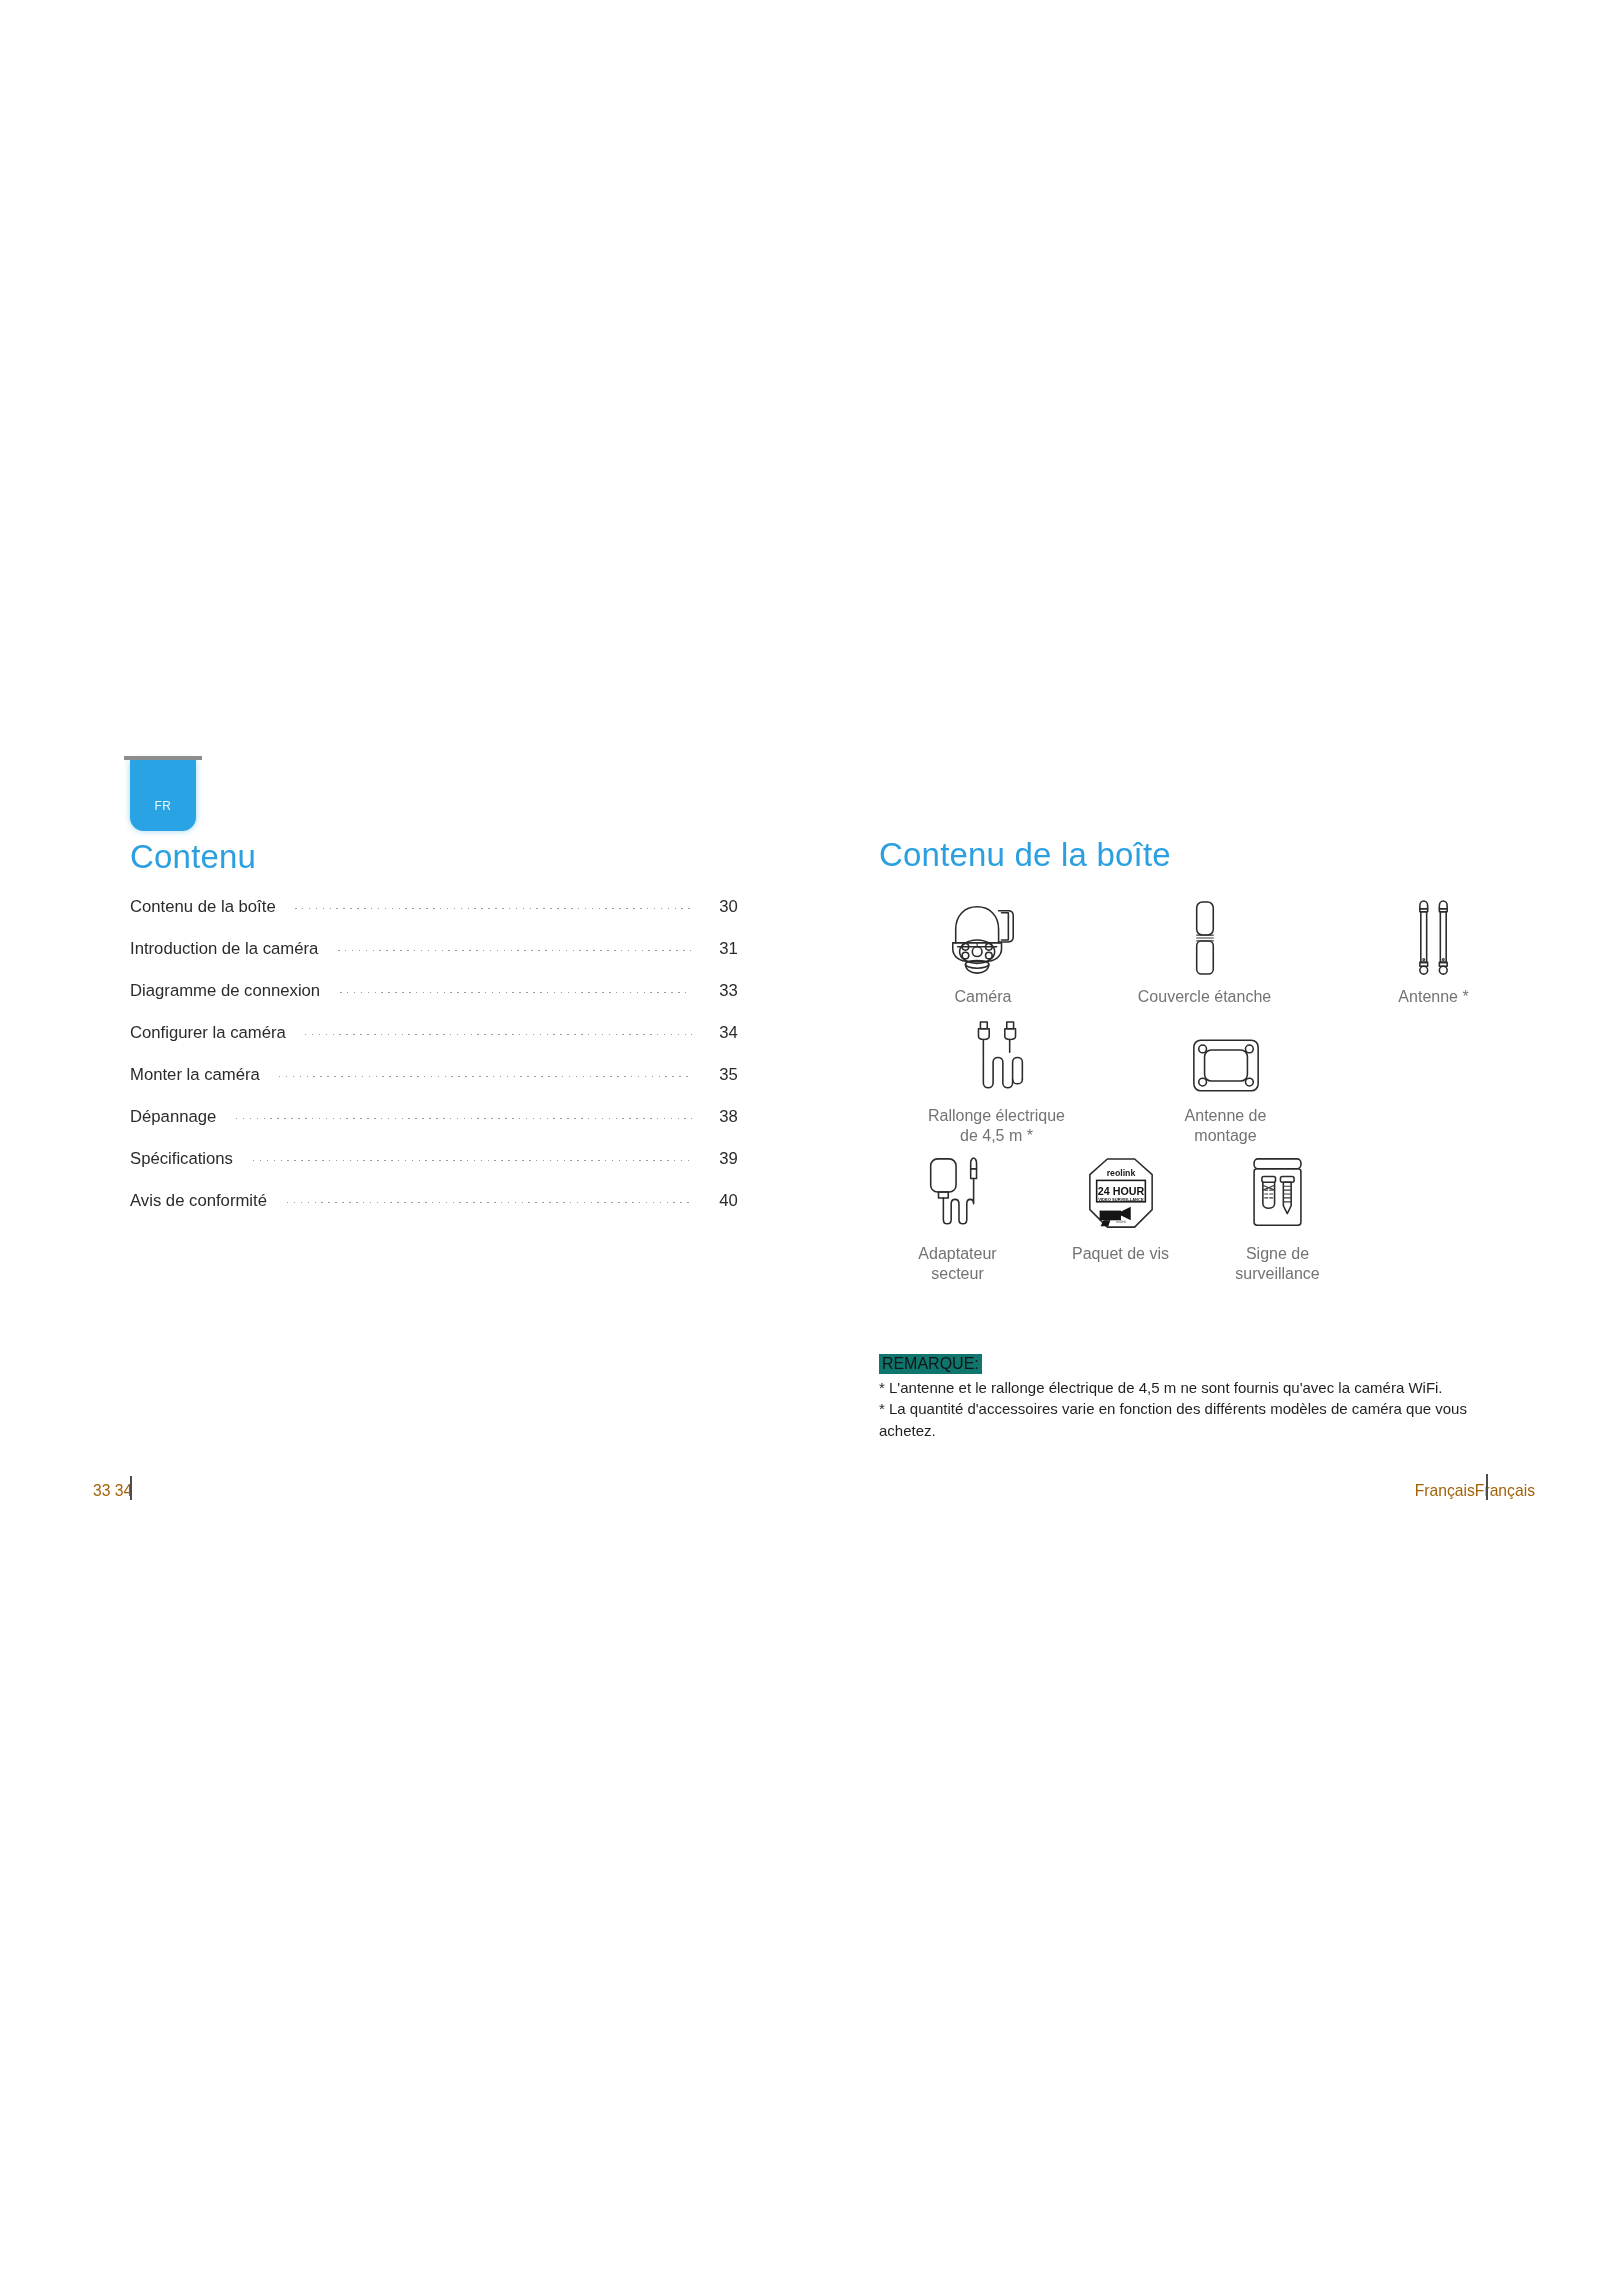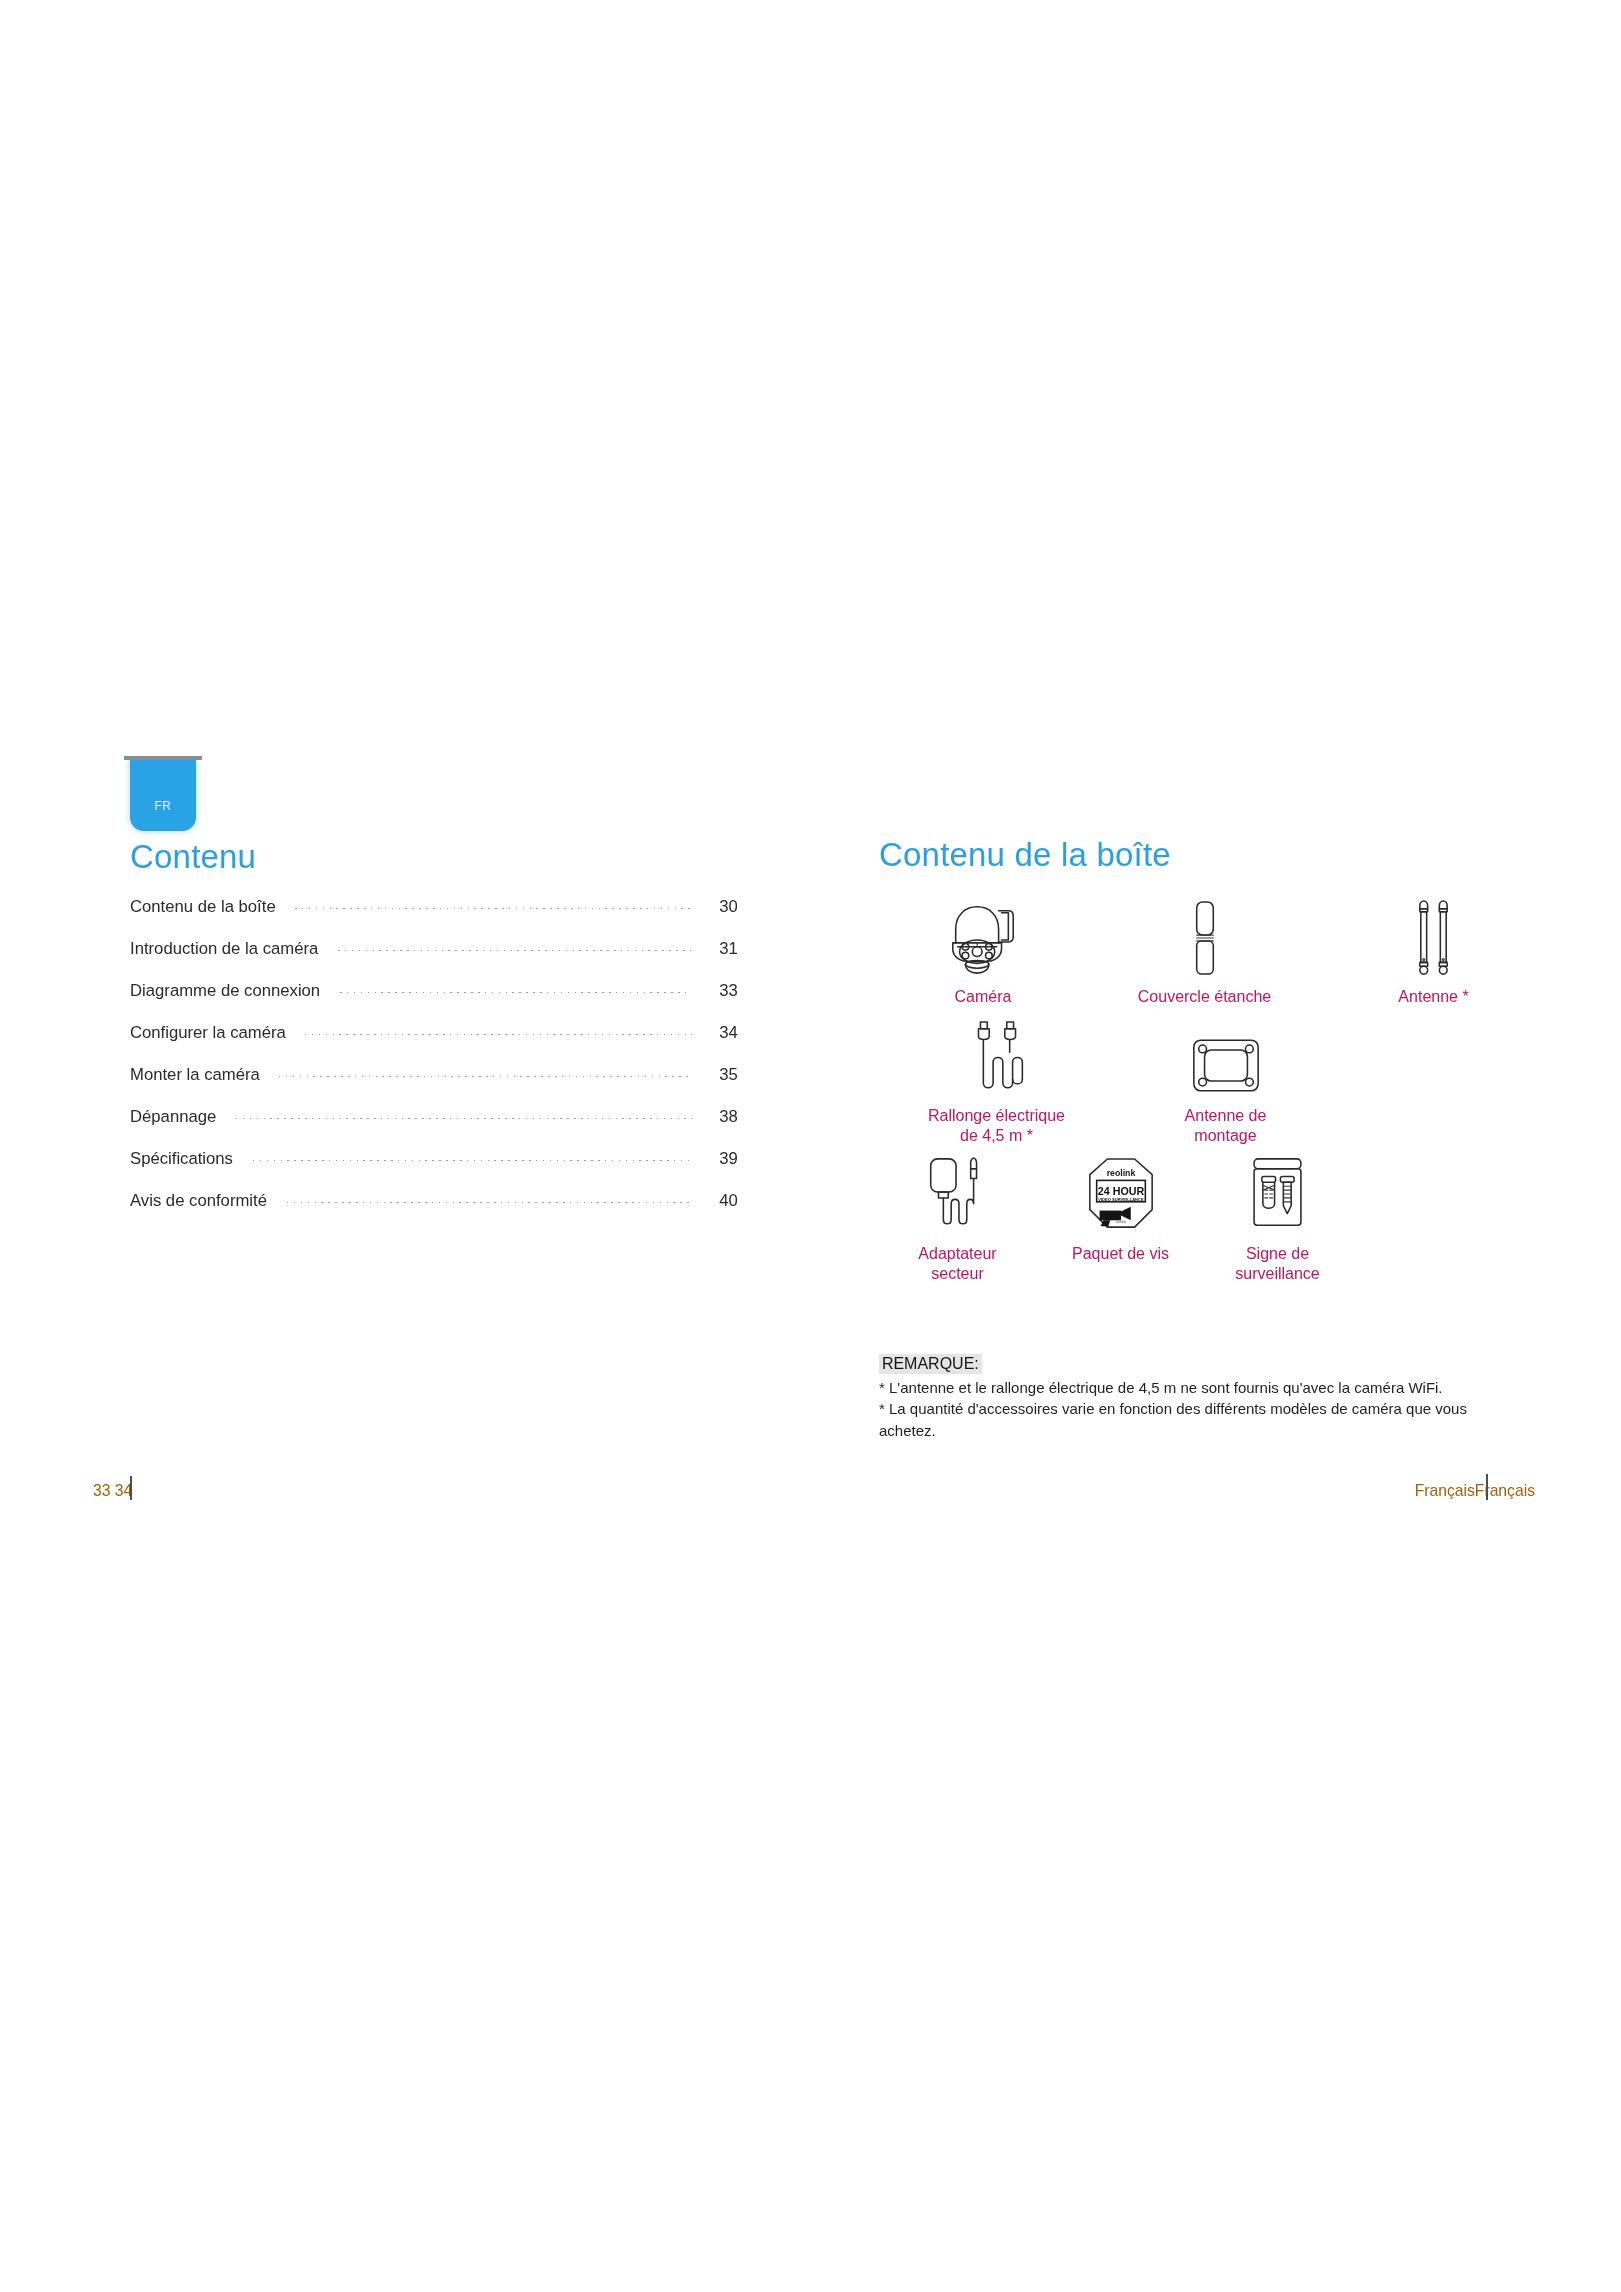--- a/index.html
+++ b/index.html
@@ -120,34 +120,34 @@
     height: 84px;
     display: flex;
     align-items: flex-end;
     justify-content: center;
   }
   .box-cell .cap {
     margin-top: 8.8px;
     font-size: 16px;
     line-height: 1.28;
     text-align: center;
-    color: #be185d;
+    color: #737373;
     white-space: pre-line;
   }
 
   
   #note {
     position: absolute;
     left: 879px;
     top: 1354px;
     width: 647px;
   }
   #note .note-head {
     display: inline-block;
-    background: #e5e5e5;
+    background: #0f766e;
     color: #141414;
     font-size: 16px;
     padding: 0 2.9px 1px 2.9px;
     line-height: 1.2;
   }
   #note .note-body {
     margin-top: 2.9px;
     font-size: 15px;
     line-height: 1.42;
     color: #221f1f;

